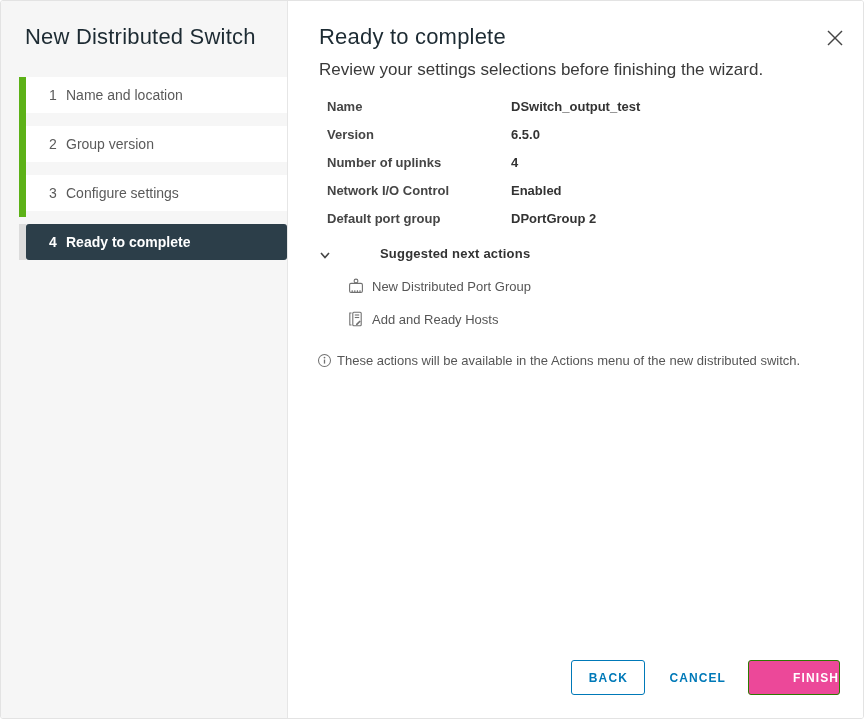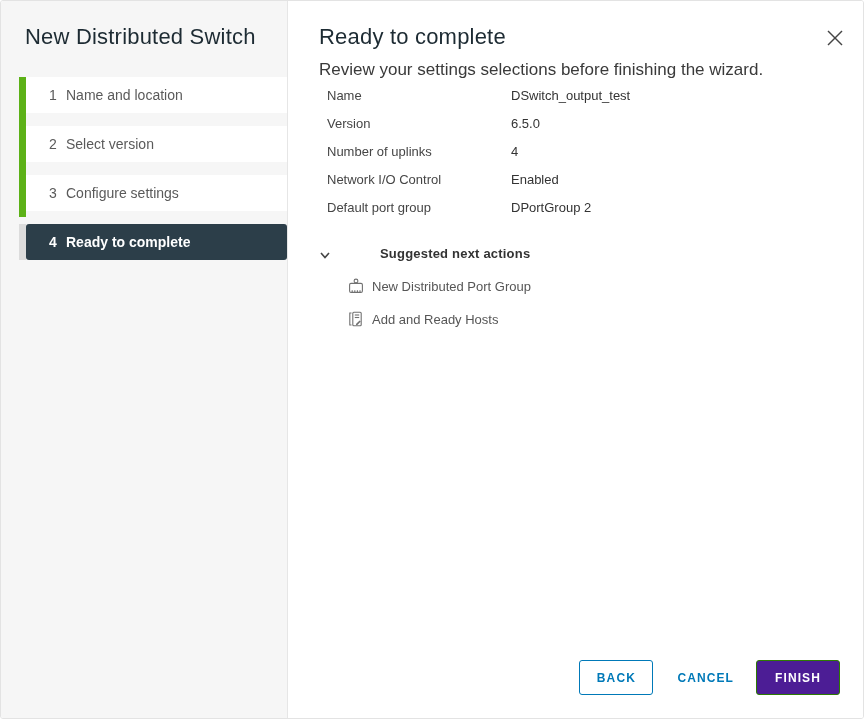--- a/index.html
+++ b/index.html
@@ -22,42 +22,42 @@
 
   
   .panel { position:absolute; top:0; left:288px; right:0; bottom:0; background:#fff; }
 
   .close-btn { position:absolute; top:26px; right:17px; width:22px; height:22px; background:none; border:none; cursor:pointer; padding:0; }
   .close-btn svg { display:block; }
 
   .page-title { position:absolute; top:23px; left:30px; font-size:22px; font-weight:400; color:#1d2b33; letter-spacing:0.2px; }
   .page-subtitle { position:absolute; top:59px; left:30px; font-size:17px; color:#3a3a3a; }
 
-  .settings { position:absolute; top:80px; left:38px; right:40px; }
+  .settings { position:absolute; top:91px; left:38px; right:40px;font-weight:bold; }
   .srow { display:flex; height:28px; align-items:center; font-size:13px; }
   .slabel { width:184px; flex:none; color:#454545; }
   .svalue { color:#333333; }
 
   .suggested { position:absolute; top:245px; left:30px; right:40px; }
   .sheader { display:flex; align-items:flex-end; cursor:pointer;gap:40px; }
   .sheader .chev { margin-right:9px; display:flex; }
   .sheader .stitle { font-size:13px; font-weight:700; color:#333; letter-spacing:0.2px; }
   .action { display:flex; align-items:center; margin-top:17px; margin-left:29px; cursor:pointer; }
   .action .aicon { margin-right:8px; display:flex; }
   .action .alabel { font-size:13px; color:#565656; }
 
   .note { position:absolute; top:350px; left:28px; width:512px; font-size:13px; line-height:20px; color:#565656; }
   .note .iicon { display:inline-block; vertical-align:-3px; margin-right:5px; }
 
   
   .footer { position:absolute; right:23px; bottom:23px; display:flex; align-items:center; }
   .btn { font-family:"Liberation Sans", sans-serif; font-size:12px; font-weight:700; letter-spacing:1.1px; border-radius:3px; cursor:pointer; }
   .btn-link { background:none; border:none; color:#0079b8; padding:10px 14px; margin-right:8px; }
   .btn-outline { background:#fff; border:1px solid #0079b8; color:#0079b8; width:74px; height:35px; margin-right:10px; }
-  .btn-primary { background:#4c1d95; border:1px solid #2d7a02; color:#fff; width:84px; height:35px; }
+  .btn-primary { background:#ec4899; border:1px solid #2d7a02; color:#fff; width:92px; height:35px;text-align:right; }
 
   .icon-gray { stroke:#717171; fill:none; stroke-width:1.1; }
 </style>
 </head>
 <body>
 
 <div class="window">
 
   <aside class="sidebar">
     <div class="wizard-title">New Distributed Switch</div>
@@ -67,21 +67,21 @@
         <div class="track-done"></div>
         <div class="track-rest"></div>
       </div>
 
       <div class="step">
         <span class="num">1</span>
         <span class="label">Name and location</span>
       </div>
       <div class="step">
         <span class="num">2</span>
-        <span class="label">Select version</span>
+        <span class="label">Group version</span>
       </div>
       <div class="step">
         <span class="num">3</span>
         <span class="label">Configure settings</span>
       </div>
       <div class="step active">
         <span class="num">4</span>
         <span class="label">Ready to complete</span>
       </div>
     </div>
@@ -153,20 +153,29 @@
             <rect x="4.8" y="1.2" width="8.4" height="13.6" rx="1"></rect>
             <line x1="6.8" y1="4" x2="11.2" y2="4"></line>
             <line x1="6.8" y1="6.5" x2="11.2" y2="6.5"></line>
             <path d="M8.2 12.8 l3.4-3.4 1.2 1.2-3.4 3.4-1.5.3z" fill="#717171" stroke="none"></path>
           </svg>
         </span>
         <span class="alabel">Add and Ready Hosts</span>
       </div>
     </div>
 
+    <div class="note">
+      <span class="iicon">
+        <svg width="15" height="15" viewBox="0 0 16 16">
+          <circle cx="8" cy="8" r="6.4" fill="none" stroke="#717171" stroke-width="1.1"></circle>
+          <circle cx="8" cy="4.9" r="0.95" fill="#717171"></circle>
+          <line x1="8" y1="7" x2="8" y2="11.3" stroke="#717171" stroke-width="1.4"></line>
+        </svg>
+      </span><span>These actions will be available in the Actions menu of the new distributed switch.</span>
+    </div>
 
     <div class="footer">
       <button class="btn btn-outline">BACK</button>
       <button class="btn btn-link">CANCEL</button>
       <button class="btn btn-primary">FINISH</button>
     </div>
 
   </main>
 </div>
 

